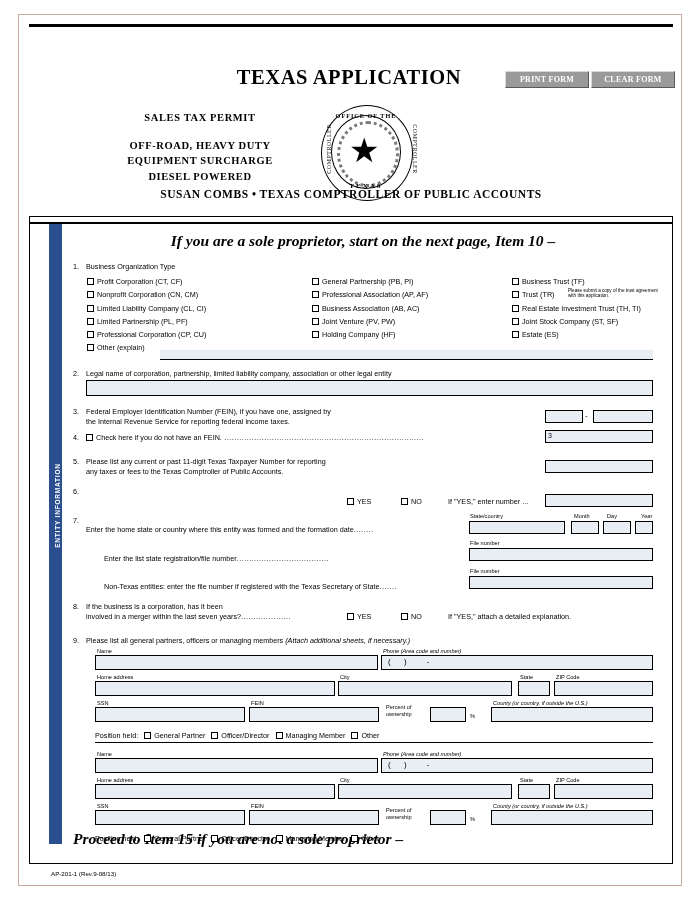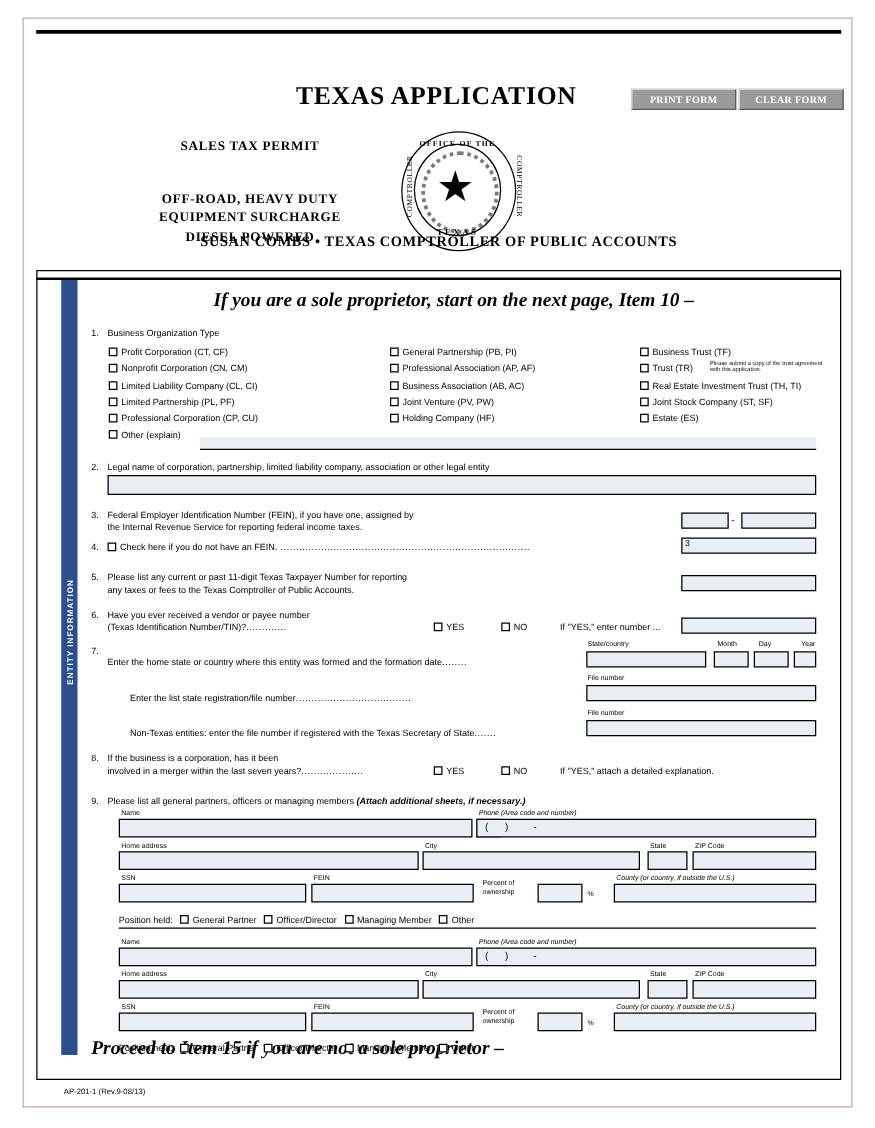--- a/index.html
+++ b/index.html
@@ -88,21 +88,21 @@
     position: absolute;
     left: 56px;
     top: 74px;
     width: 230px;
     text-align: center;
     font-size: 10.5px;
     font-weight: bold;
     letter-spacing: 0.6px;
     line-height: 15.5px;
   }
-  .hdr-left .l1 { margin-bottom: 26px; }
+  .hdr-left .l1 { margin-bottom: 12px; }
   .hdr-right {
     position: absolute;
     left: 400px;
     top: 74px;
     width: 230px;
     text-align: center;
     font-size: 10.5px;
     font-weight: bold;
     letter-spacing: 0.5px;
     line-height: 15.5px;
@@ -430,24 +430,20 @@
       </div>
 
       <div class="qnum" style="left:44px; top:433px;">5.</div>
       <div class="q" style="left:57px; top:433px; width:420px;">
         <span>Please list any current or past 11-digit Texas Taxpayer Number for reporting</span><br>
         <span>any taxes or fees to the Texas Comptroller of Public Accounts.</span>
       </div>
       <div class="seg" style="left:516px; top:436px; width:108px;"></div>
 
       <div class="qnum" style="left:44px; top:463px;">6.</div>
-      <div class="q" style="left:57px; top:463px; width:280px;">
-        <span>Have you ever received a vendor or payee number</span><br>
-        <span>(Texas Identification Number/TIN)?</span><span class="dots">.............</span>
-      </div>
       <div class="q" style="left:318px; top:473px;">
         <span class="cb"></span><span>YES</span>
       </div>
       <div class="q" style="left:372px; top:473px;">
         <span class="cb"></span><span>NO</span>
       </div>
       <div class="q" style="left:419px; top:473px;">If "YES," enter number ...</div>
       <div class="seg" style="left:516px; top:470px; width:108px;"></div>
 
       <div class="qnum" style="left:44px; top:492px;">7.</div>
@@ -483,21 +479,21 @@
       <div class="q" style="left:318px; top:588px;">
         <span class="cb"></span><span>YES</span>
       </div>
       <div class="q" style="left:372px; top:588px;">
         <span class="cb"></span><span>NO</span>
       </div>
       <div class="q" style="left:419px; top:588px;">If "YES," attach a detailed explanation.</div>
 
       <div class="qnum" style="left:44px; top:612px;">9.</div>
       <div class="q" style="left:57px; top:612px; width:500px;">
-        <span>Please list all general partners, officers or managing members </span><span style="font-style:italic; font-weight:bold;margin-top:44px;">(Attach additional sheets, if necessary.)</span>
+        <span>Please list all general partners, officers or managing members </span><span style="font-style:italic; font-weight:normal;margin-top:44px;">(Attach additional sheets, if necessary.)</span>
       </div>
 
       <div class="partyblock">
         <div class="lbl" style="left:68px; top:624px;">Name</div>
         <div class="fieldbox" style="left:66px; top:631px; width:283px; height:15px;"></div>
         <div class="lbl it" style="left:354px; top:624px;">Phone (Area code and number)</div>
         <div class="fieldbox" style="left:352px; top:631px; width:20px; height:15px;"></div>
         <div class="fieldbox" style="left:352px; top:631px; width:272px; height:15px;"></div>
         <div style="position:absolute; left:359px; top:633px; font-size:8px; font-family:'Liberation Sans',sans-serif;">(&nbsp;&nbsp;&nbsp;&nbsp;&nbsp;&nbsp;)&nbsp;&nbsp;&nbsp;&nbsp;&nbsp;&nbsp;&nbsp;&nbsp;&nbsp;-</div>
 

